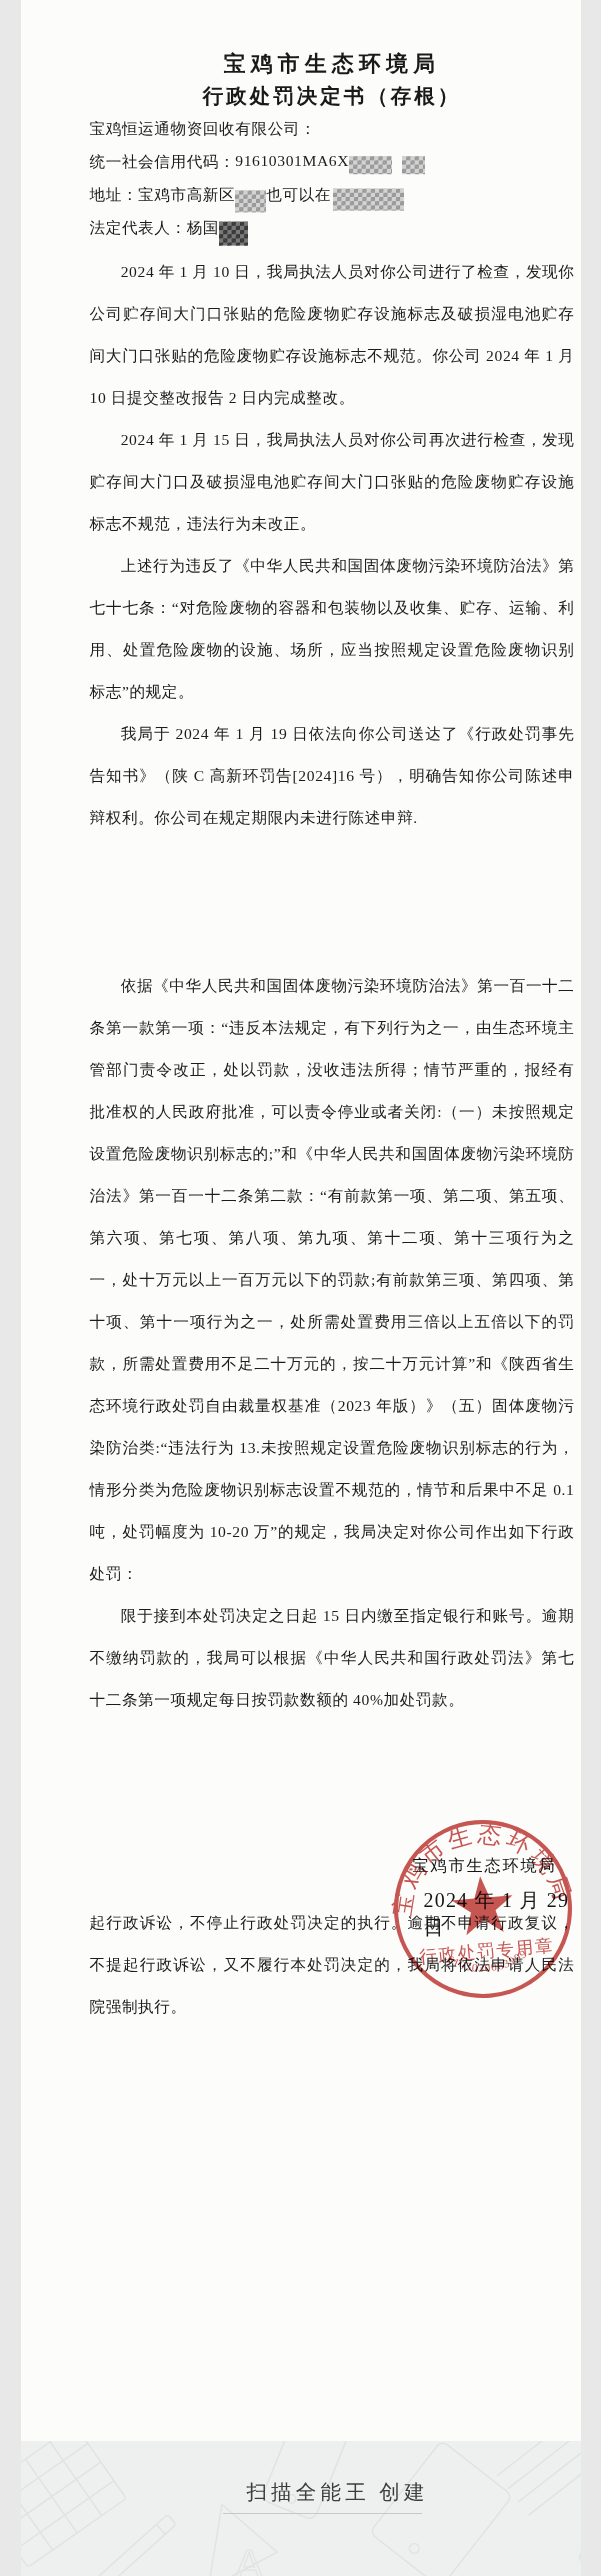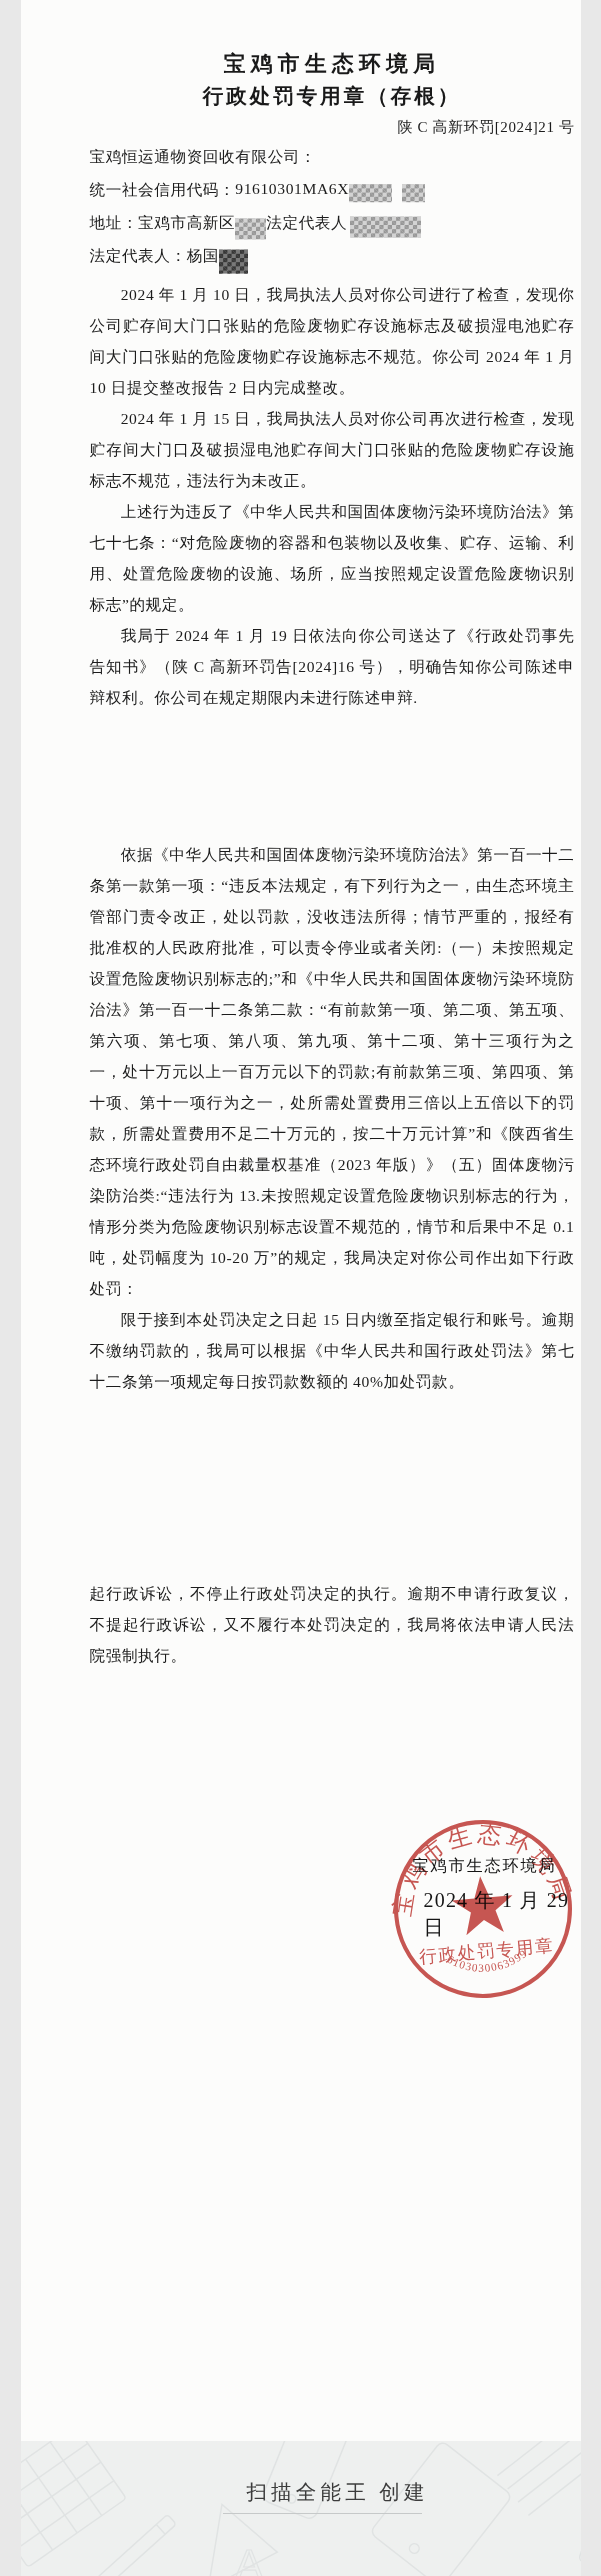--- a/index.html
+++ b/index.html
@@ -11,21 +11,21 @@
   }
   .content { position:absolute; left:69px; top:0; width:485px; }
 
   .title1 { padding-top:49px; text-align:center; font-size:21.7px; font-weight:700; letter-spacing:5.4px; color:#191919; }
   .title2 { margin-top:3.6px; text-align:center; font-size:20.5px; font-weight:700; letter-spacing:3px; color:#191919; }
   .docno  { margin-top:8.4px; text-align:right; font-size:15px; letter-spacing:0.6px; }
 
   .info-block { margin-top:9.6px; }
   .info-line { height:33px; display:flex; font-size:15.6px; letter-spacing:0.6px; white-space:nowrap; }
 
-  .para { margin:0; font-size:15.6px; line-height:31px; letter-spacing:0.6px; text-align:justify; text-indent:2em; }
+  .para { margin:0; font-size:15.6px; line-height:42px; letter-spacing:0.6px; text-align:justify; text-indent:2em; }
   .para.cont { text-indent:0; }
 
   .gap1 { height:126px; }
   .gap2 { height:181px; }
 
   .mosaic {
     display:inline-block; height:18px; opacity:.9;
     background-image:
       linear-gradient(45deg,#8d8d8d 25%,transparent 25%,transparent 75%,#8d8d8d 75%),
       linear-gradient(45deg,#8d8d8d 25%,#cfcfcf 25%,#cfcfcf 75%,#8d8d8d 75%);
@@ -54,38 +54,37 @@
              font-size:20.5px; letter-spacing:4.2px; color:#3c3c3c; }
   .wm-underline { position:absolute; left:202px; top:72px; width:199px; height:1.2px; background:#c6c9c9; }
 </style>
 </head>
 <body>
 
 <div class="page">
   <div class="content">
 
     <div class="title1">宝鸡市生态环境局</div>
-    <div class="title2">行政处罚专用章（存根）</div>
-    <div class="docno">陕 C 高新环罚[2024]21 号</div>
+    <div class="title2">行政处罚决定书（存根）</div>
 
     <div class="info-block">
       <div class="info-line">
         <span>宝鸡恒运通物资回收有限公司：</span>
       </div>
       <div class="info-line">
         <span>统一社会信用代码：</span>
           <span>91610301MA6X</span>
         <span class="mosaic m-code1"></span>
         <span class="mosaic m-code2"></span>
       </div>
       <div class="info-line">
         <span>地址：</span>
           <span>宝鸡市高新区</span>
         <span class="mosaic m-addr1"></span>
-        <span>法定代表人</span>
+        <span>也可以在</span>
         <span class="mosaic m-addr2"></span>
       </div>
       <div class="info-line">
         <span>法定代表人：</span>
           <span>杨国</span>
         <span class="mosaic m-rep"></span>
       </div>
     </div>
 
     <p class="para">2024 年 1 月 10 日，我局执法人员对你公司进行了检查，发现你公司贮存间大门口张贴的危险废物贮存设施标志及破损湿电池贮存间大门口张贴的危险废物贮存设施标志不规范。你公司 2024 年 1 月 10 日提交整改报告 2 日内完成整改。</p>

